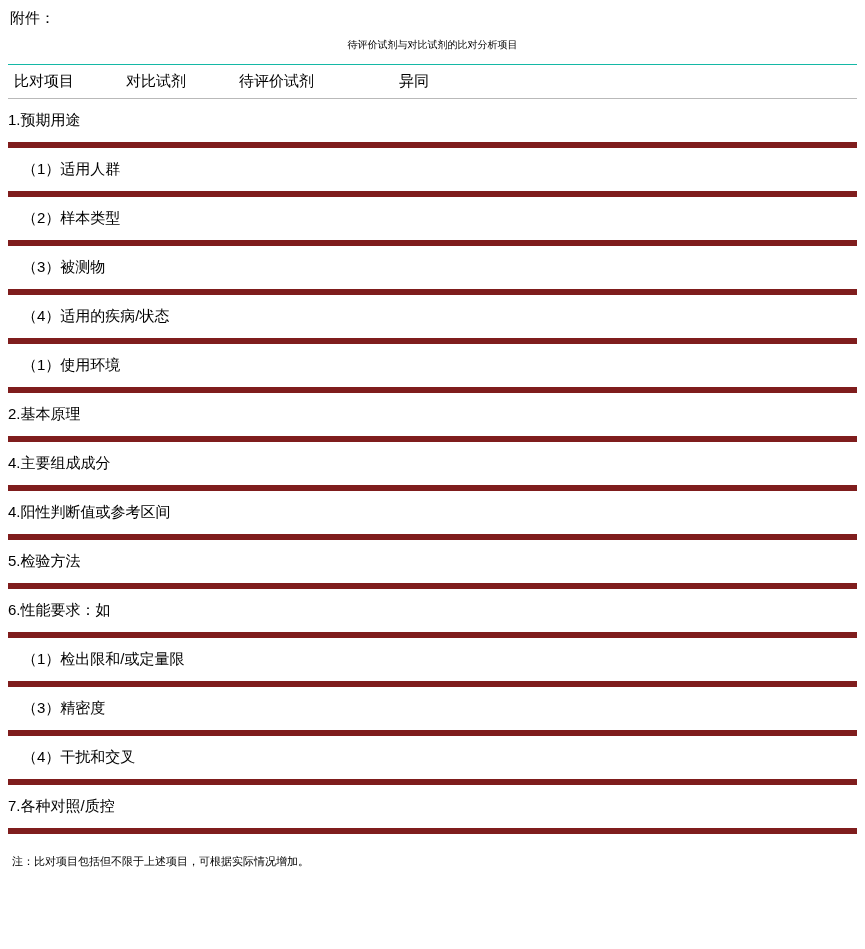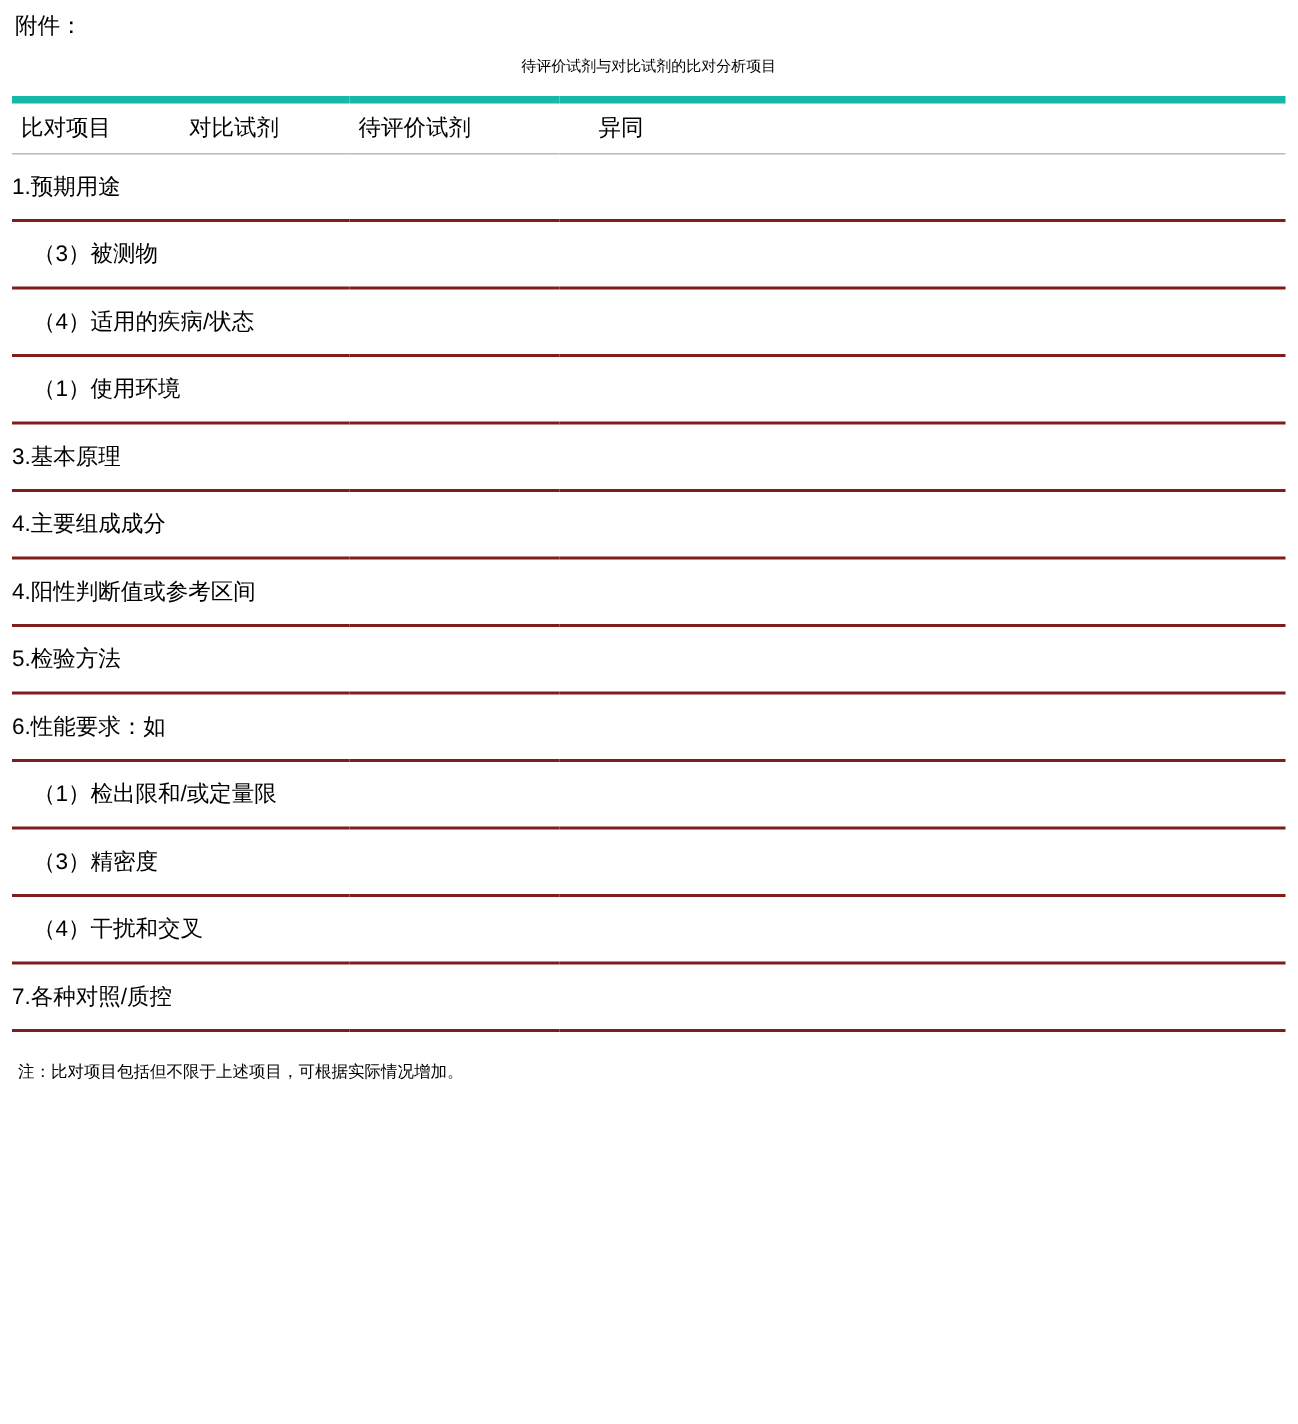--- a/index.html
+++ b/index.html
@@ -39,28 +39,28 @@
     border-collapse: collapse;
     table-layout: fixed;
   }
   table.compare-table td {
     font-size: 15px;
     color: #000;
     padding: 0;
     vertical-align: middle;
   }
   .hrow {
-    border-top: 5px solid #14b8a6;
+    border-top: 1px solid #14b8a6;
     border-bottom: 1px solid #b9b9b9;
   }
   .hrow td {
     height: 33px;
   }
   .rowline {
-    border-bottom: 2px solid #7f1d1d;
+    border-bottom: 6px solid #7f1d1d;
   }
   .rowline td {
     height: 43px;
   }
   .rowline.sub td {
     height: 43px;
     border-bottom: 1px solid #e6e6e6;
   }
   .cell-item {
     padding-left: 6px;
@@ -111,39 +111,51 @@
         <td class="hdr h4">异同</td>
       </tr>
 
       <tr class="rowline">
         <td class="cell-item">1.预期用途</td>
         <td></td>
         <td></td>
         <td></td>
       </tr>
       <tr class="rowline sub">
+        <td class="cell-item indent">（1）适用人群</td>
+        <td></td>
+        <td></td>
+        <td></td>
+      </tr>
+      <tr class="rowline sub">
+        <td class="cell-item indent">（2）样本类型</td>
+        <td></td>
+        <td></td>
+        <td></td>
+      </tr>
+      <tr class="rowline sub">
         <td class="cell-item indent">（3）被测物</td>
         <td></td>
         <td></td>
         <td></td>
       </tr>
       <tr class="rowline sub">
         <td class="cell-item indent">（4）适用的疾病/状态</td>
         <td></td>
         <td></td>
         <td></td>
       </tr>
       <tr class="rowline">
         <td class="cell-item indent">（1）使用环境</td>
         <td></td>
         <td></td>
         <td></td>
       </tr>
       <tr class="rowline">
-        <td class="cell-item">3.基本原理</td>
+        <td class="cell-item">2.基本原理</td>
         <td></td>
         <td></td>
         <td></td>
       </tr>
       <tr class="rowline">
         <td class="cell-item">4.主要组成成分</td>
         <td></td>
         <td></td>
         <td></td>
       </tr>

